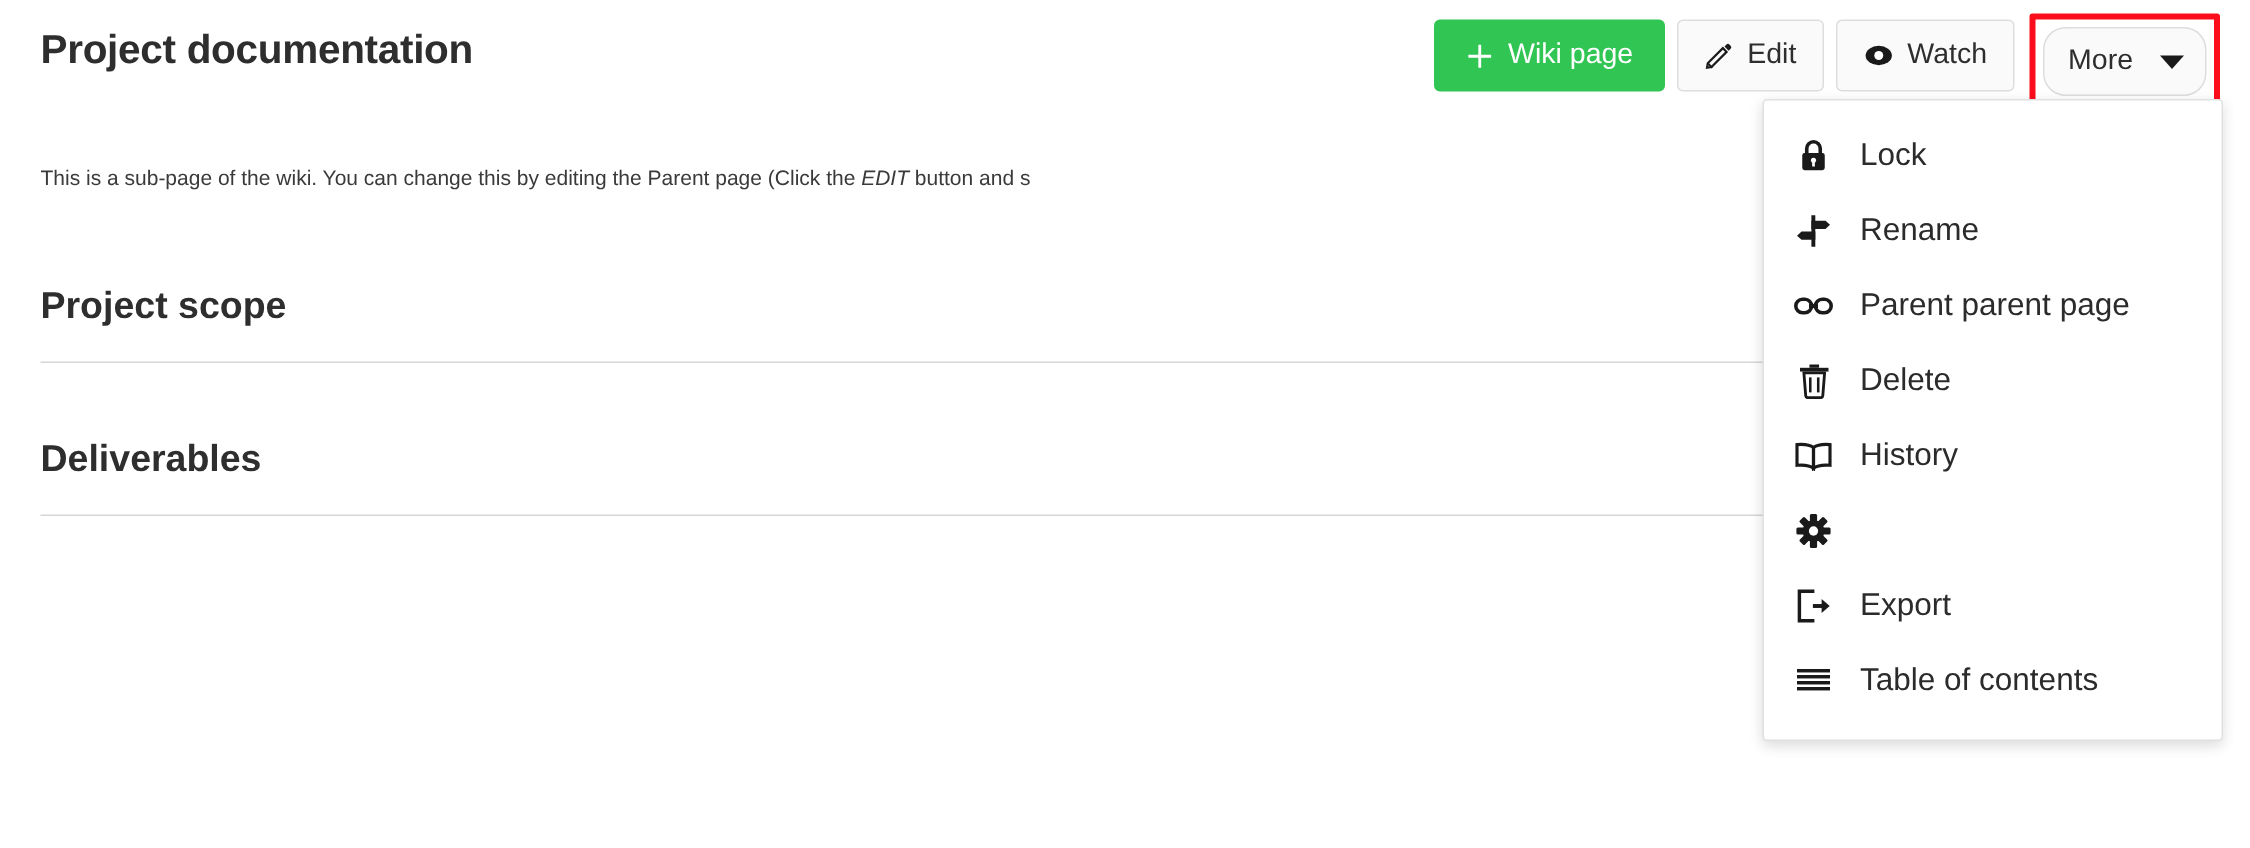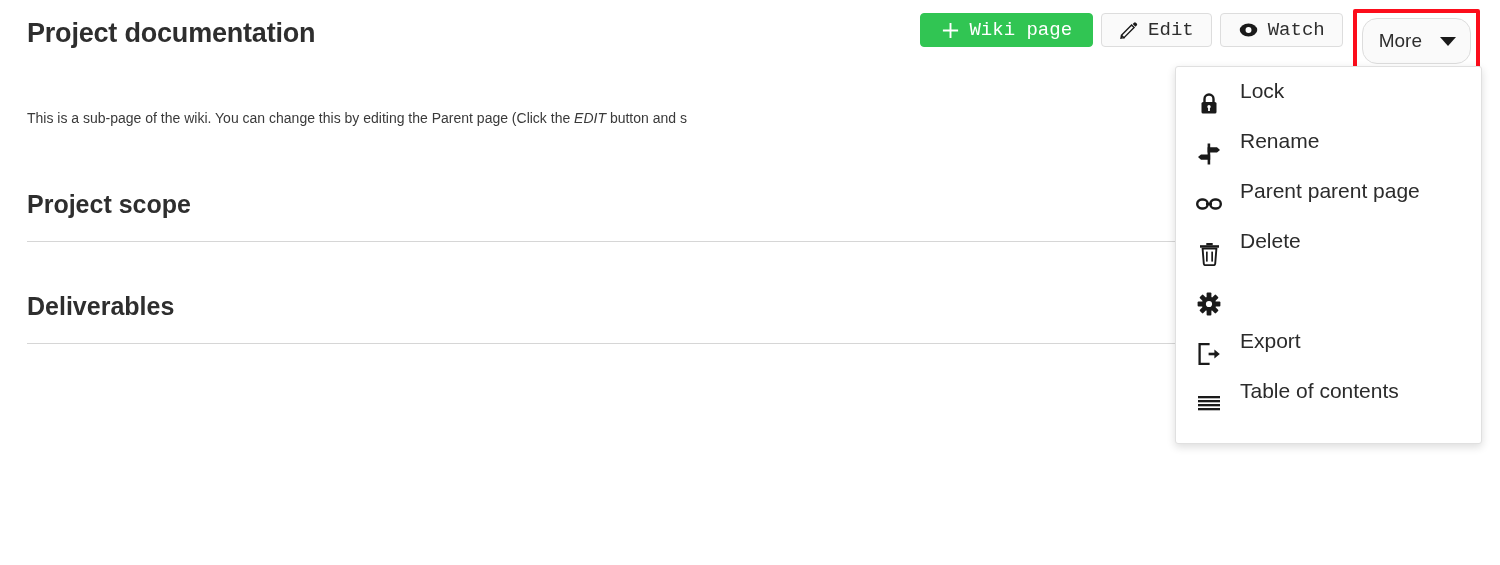--- a/index.html
+++ b/index.html
@@ -38,32 +38,31 @@
   
   #actions {
     position: absolute;
     right: 20px;
     top: 13px;
     display: flex;
     align-items: stretch;
     gap: 8px;
   }
   .btn {
-    height: 34px;
+    height: 48px;
     box-sizing: border-box;
     display: flex;
     align-items: center;
     justify-content: center;
     gap: 9px;
     font-size: 19px;
     border-radius: 4px;
     white-space: nowrap;
     cursor: pointer;
     padding: 0 17px;
-    font-family: Liberation Mono, monospace;
   }
   .btn-primary {
     background: #31c553;
     color: #ffffff;
     border: 1px solid #31c553;
     font-weight: normal;
     padding: 0 20px;
   }
   .btn-default {
     background: #fafafa;
@@ -148,20 +147,21 @@
     background: #ffffff;
     border: 1px solid #e0e0e0;
     border-radius: 3px;
     box-shadow: 0 3px 9px rgba(0,0,0,0.14);
     padding: 12px 0 14px 0;
     box-sizing: border-box;
     z-index: 20;
   }
   .menu-item {
     display: flex;
+    align-items: center;
     height: 50px;
     padding: 0 14px 0 18px;
     font-size: 21px;
     color: #2b2b2b;
     cursor: pointer;
     box-sizing: border-box;
   }
   .menu-item .ico {
     width: 30px;
     margin-right: 16px;
@@ -272,20 +272,30 @@
         <rect x="1" y="3.2" width="19" height="2.5" fill="#1a1a1a"></rect>
         <path d="M7.3 1h6.4v2.2H7.3z" fill="#1a1a1a"></path>
         <path d="M3.6 6.6h13.8l-1.2 15.2a1.4 1.4 0 0 1-1.4 1.3H6.2a1.4 1.4 0 0 1-1.4-1.3z" fill="none" stroke="#1a1a1a" stroke-width="1.9"></path>
         <rect x="7" y="9.6" width="1.7" height="10" fill="#1a1a1a"></rect>
         <rect x="12.3" y="9.6" width="1.7" height="10" fill="#1a1a1a"></rect>
       </svg>
     </span>
     <span class="menu-label">Delete</span>
   </div>
 
+  <div class="menu-item">
+    <span class="ico">
+      <svg width="26" height="20" viewBox="0 0 26 20">
+        <path d="M13 4.4C10.6 2.5 7 2 2 2.4v13.8c5-0.4 8.6 0.1 11 2z" fill="none" stroke="#1a1a1a" stroke-width="2.1"></path>
+        <path d="M13 4.4C15.4 2.5 19 2 24 2.4v13.8c-5-0.4-8.6 0.1-11 2z" fill="none" stroke="#1a1a1a" stroke-width="2.1"></path>
+        <rect x="12.1" y="4" width="1.8" height="14" fill="#1a1a1a"></rect>
+      </svg>
+    </span>
+    <span class="menu-label">History</span>
+  </div>
 
   <div class="menu-item">
     <span class="ico">
       <svg width="24" height="24" viewBox="0 0 24 24">
         <g fill="#1a1a1a">
           <rect x="9.6" y="0.6" width="4.8" height="22.8" rx="1"></rect>
           <rect x="9.6" y="0.6" width="4.8" height="22.8" rx="1" transform="rotate(45 12 12)"></rect>
           <rect x="9.6" y="0.6" width="4.8" height="22.8" rx="1" transform="rotate(90 12 12)"></rect>
           <rect x="9.6" y="0.6" width="4.8" height="22.8" rx="1" transform="rotate(135 12 12)"></rect>
           <circle cx="12" cy="12" r="7.2"></circle>

